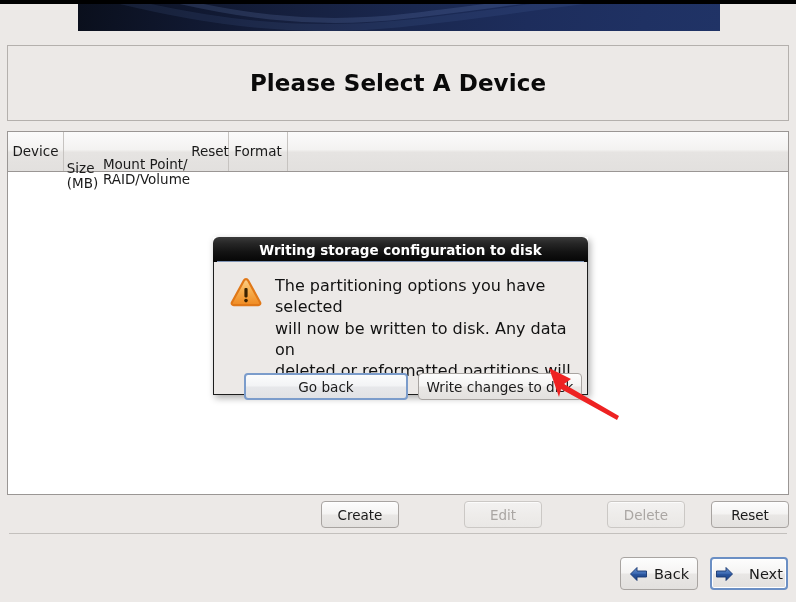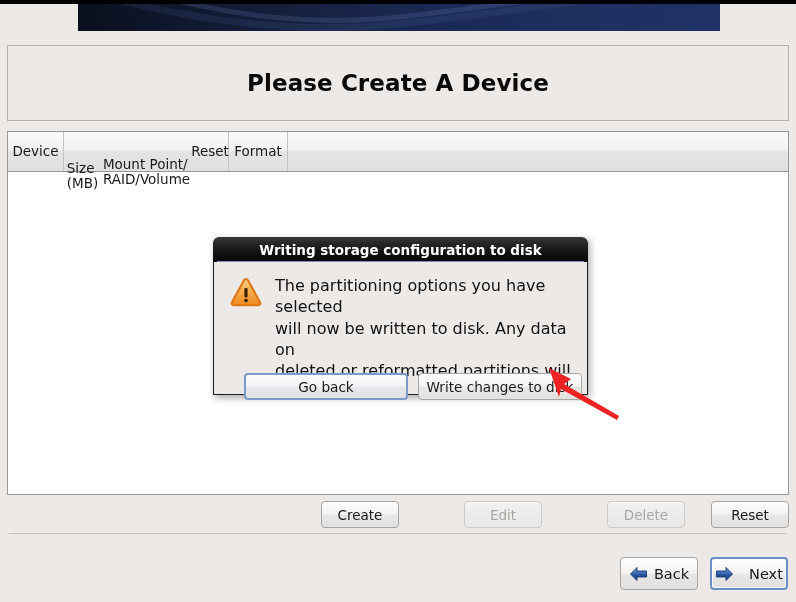--- a/index.html
+++ b/index.html
@@ -290,21 +290,21 @@
 <div class="banner">
   <div class="banner-swoosh">
     <svg width="642" height="27" viewBox="0 0 642 27" xmlns="http://www.w3.org/2000/svg">
       <path d="M 70 -10 C 150 10, 230 24, 330 12 C 400 4, 450 -4, 520 -12" stroke="rgba(120,150,210,0.18)" stroke-width="5" fill="none"></path>
       <path d="M 40 -4 C 130 18, 220 30, 320 20 C 400 12, 460 2, 540 -8" stroke="rgba(100,130,195,0.12)" stroke-width="7" fill="none"></path>
     </svg>
   </div>
 </div>
 
 <div class="title-panel">
-  <h1>Please Create A Device</h1>
+  <h1>Please Select A Device</h1>
 </div>
 
 <div class="table-wrap">
   <div class="tbl-header">
     <div class="th c0">Device</div>
     <div class="th c1">Size
 (MB)</div>
     <div class="th c2">Mount Point/
 RAID/Volume</div>
     <div class="th c3">Reset</div>

